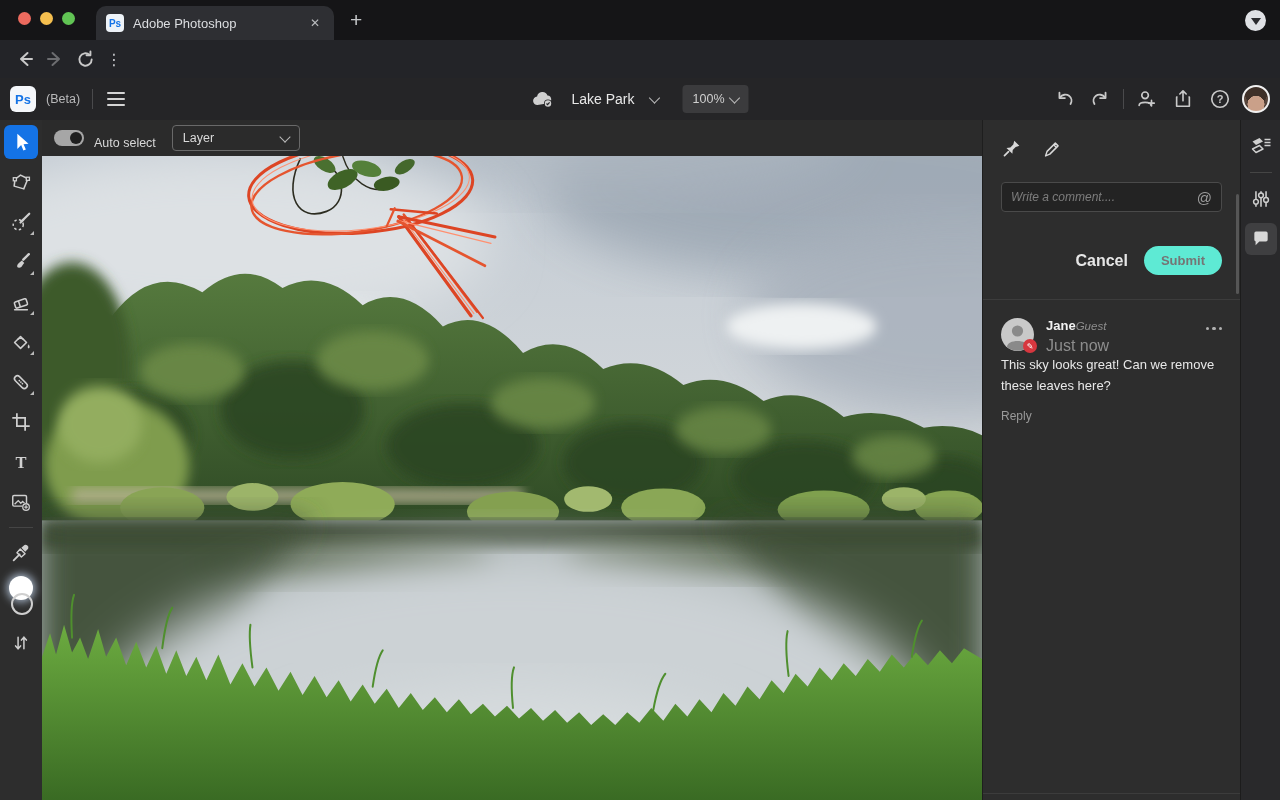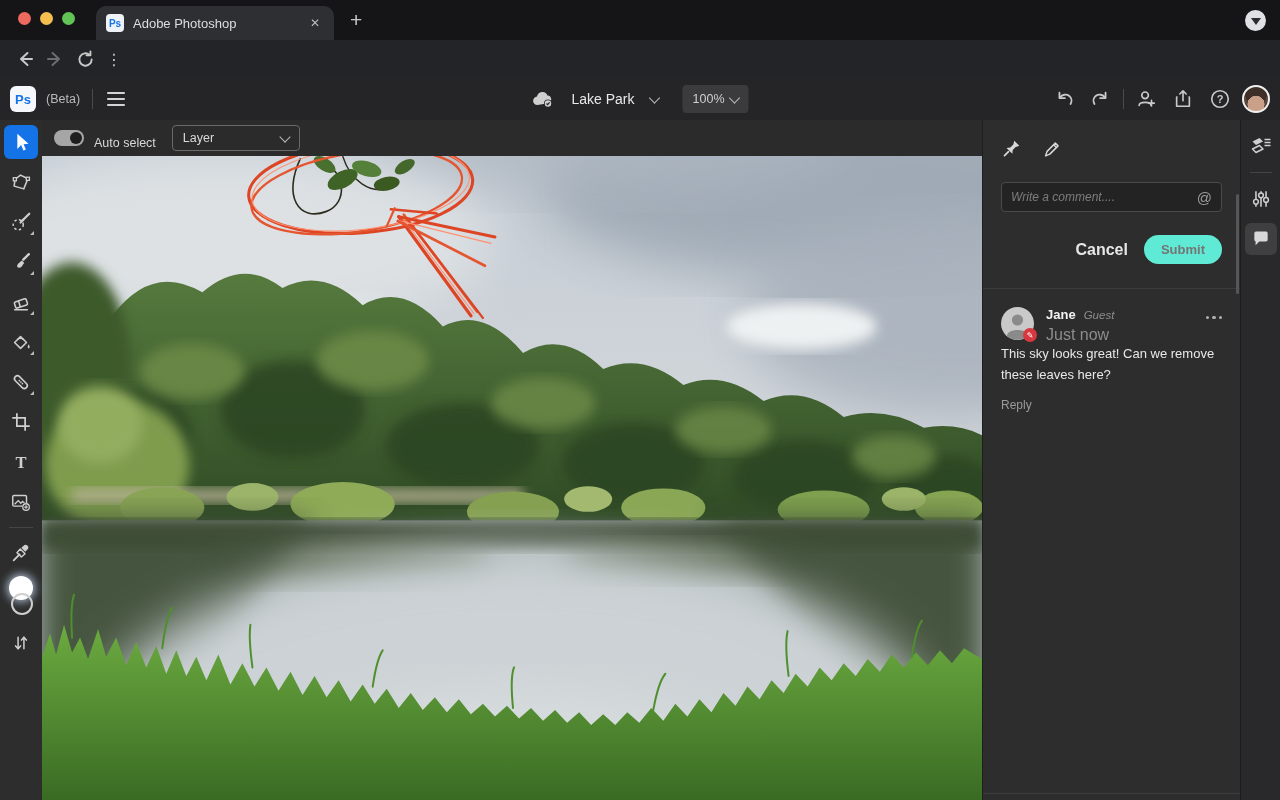--- a/index.html
+++ b/index.html
@@ -77,39 +77,39 @@
     display:flex; align-items:center; padding:0 10px; color:#dadada; font-size:12.5px; }
   .layer-select .chev { margin-left:auto; border-color:#b9b9b9; }
   .canvas { position:relative; flex:1; overflow:hidden; }
   .canvas svg { display:block; width:100%; height:100%; }
 
   
   .comments { width:258px; background:#2d2d2d; border-left:1px solid #1e1e1e; position:relative;
     display:flex; flex-direction:column; }
   .c-title { color:#f0f0f0; font-size:15px; font-weight:bold; padding:15px 18px 0; }
   .c-tools { display:flex; gap:18px; padding:18px 18px 0; }
-  .c-input { margin:18px 18px 1px; height:30px; background:#232323; border:1px solid #4a4a4a; border-radius:4px;
+  .c-input { margin:18px 18px 12px; height:30px; background:#232323; border:1px solid #4a4a4a; border-radius:4px;
     display:flex; align-items:center; padding:0 9px; gap:6px; }
   .c-input input { flex:1; background:transparent; border:none; outline:none; color:#cfcfcf;
     font-size:12px; font-style:italic; font-family:inherit; }
   .c-input input::placeholder { color:#7d7d7d; }
   .at { color:#9a9a9a; font-size:15px; }
   .c-actions { display:flex; justify-content:flex-end; align-items:center; gap:16px; padding:22px 18px 0; }
   .cancel { color:#e6e6e6; font-size:16px; font-weight:bold; }
   .submit { background:#5eead4; color:#757575; font-size:13px; font-weight:bold; border-radius:15px;
     padding:7px 17px; }
   .c-divider { height:1px; background:#3c3c3c; margin-top:24px; }
   .comment-item { padding:18px 18px 0; }
   .ci-head { display:flex; align-items:flex-start; }
   .ci-avatar { position:relative; width:33px; height:33px; flex:none; }
   .ci-avatar svg { display:block; }
   .ci-badge { position:absolute; right:-3px; bottom:-2px; width:14px; height:14px; border-radius:50%;
     background:#d7373f; color:#fff; font-size:8px; display:flex; align-items:center; justify-content:center; }
   .ci-meta { margin-left:12px; flex:1; }
-  .ci-row1 { display:flex; align-items:baseline; gap:8px; }
+  .ci-row1 { display:flex; align-items:baseline; }
   .ci-name { color:#f2f2f2; font-size:13px; font-weight:bold; }
   .ci-role { color:#8d8d8d; font-size:11.5px; font-style:italic; }
   .ci-time { color:#8d8d8d; font-size:16px; margin-top:4px; }
   .ci-more { margin-left:auto; display:flex; gap:3px; padding-top:4px; }
   .ci-more i { width:3.5px; height:3.5px; border-radius:50%; background:#b0b0b0; }
   .ci-body { color:#e8e8e8; font-size:13px; line-height:1.6; }
   .ci-reply { color:#9a9a9a; font-size:12px; margin-top:12px; }
   .c-scrollbar { position:absolute; right:1px; top:74px; width:3px; height:100px; background:#565656; border-radius:2px;}
   .c-footer { margin-top:auto; border-top:1px solid #3c3c3c; height:47px; display:flex; align-items:center;
     justify-content:flex-end; gap:16px; padding:0 16px; }

